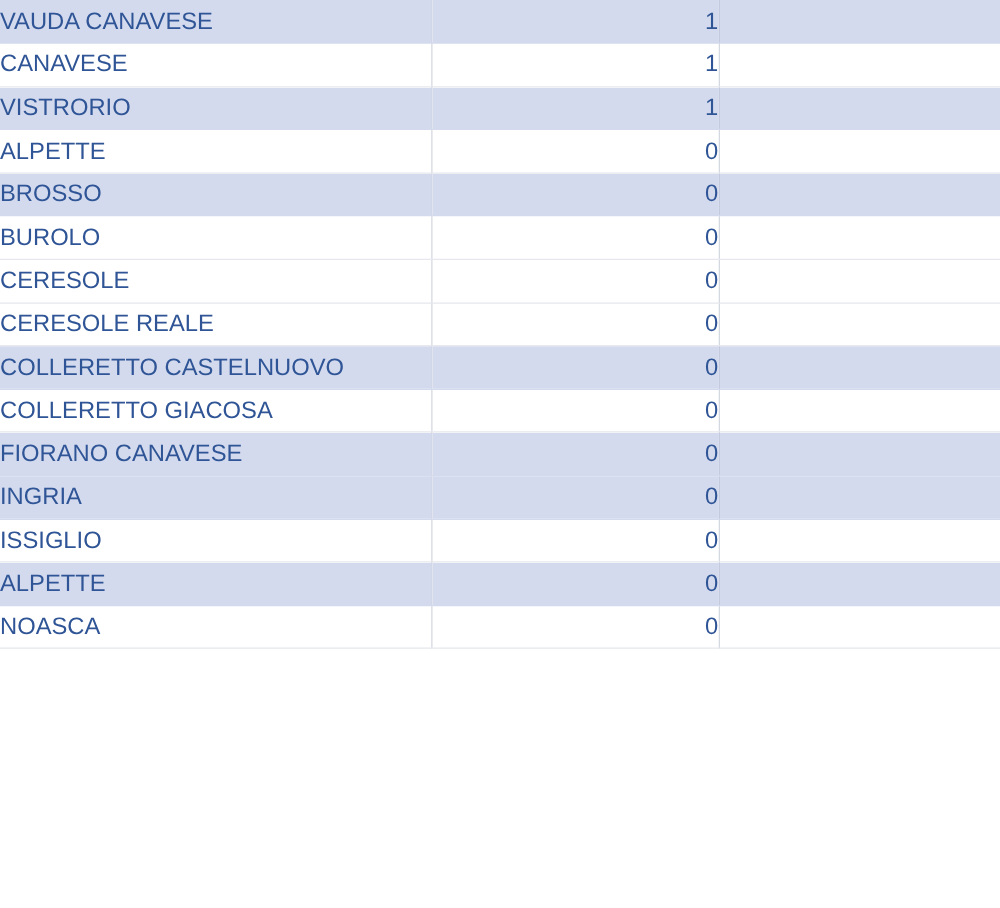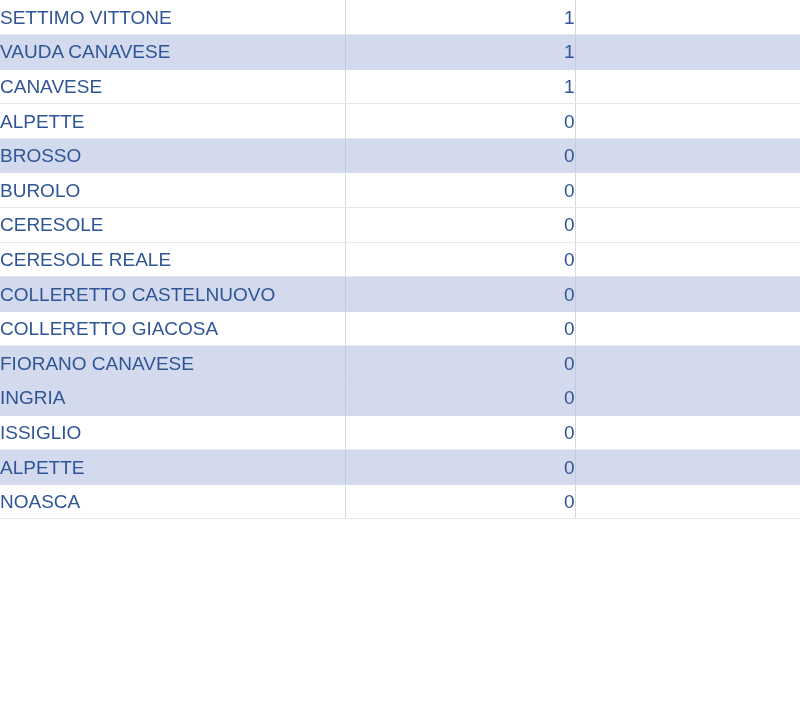--- a/index.html
+++ b/index.html
@@ -75,32 +75,32 @@
 </head>
 <body>
 
 <table class="sheet">
   <colgroup>
     <col class="c-name">
     <col class="c-value">
     <col class="c-tail">
   </colgroup>
   <tbody>
-      <tr class="band-plain">
-        <td class="name">SETTIMO VITTONE</td>
-        <td class="value">1</td>
-        <td class="tail"></td>
-      </tr>
       <tr class="band-alt">
         <td class="name">VAUDA CANAVESE</td>
         <td class="value">1</td>
         <td class="tail"></td>
       </tr>
       <tr class="band-plain">
         <td class="name">CANAVESE</td>
+        <td class="value">1</td>
+        <td class="tail"></td>
+      </tr>
+      <tr class="band-alt">
+        <td class="name">VISTRORIO</td>
         <td class="value">1</td>
         <td class="tail"></td>
       </tr>
       <tr class="band-plain">
         <td class="name">ALPETTE</td>
         <td class="value">0</td>
         <td class="tail"></td>
       </tr>
       <tr class="band-alt">
         <td class="name">BROSSO</td>

